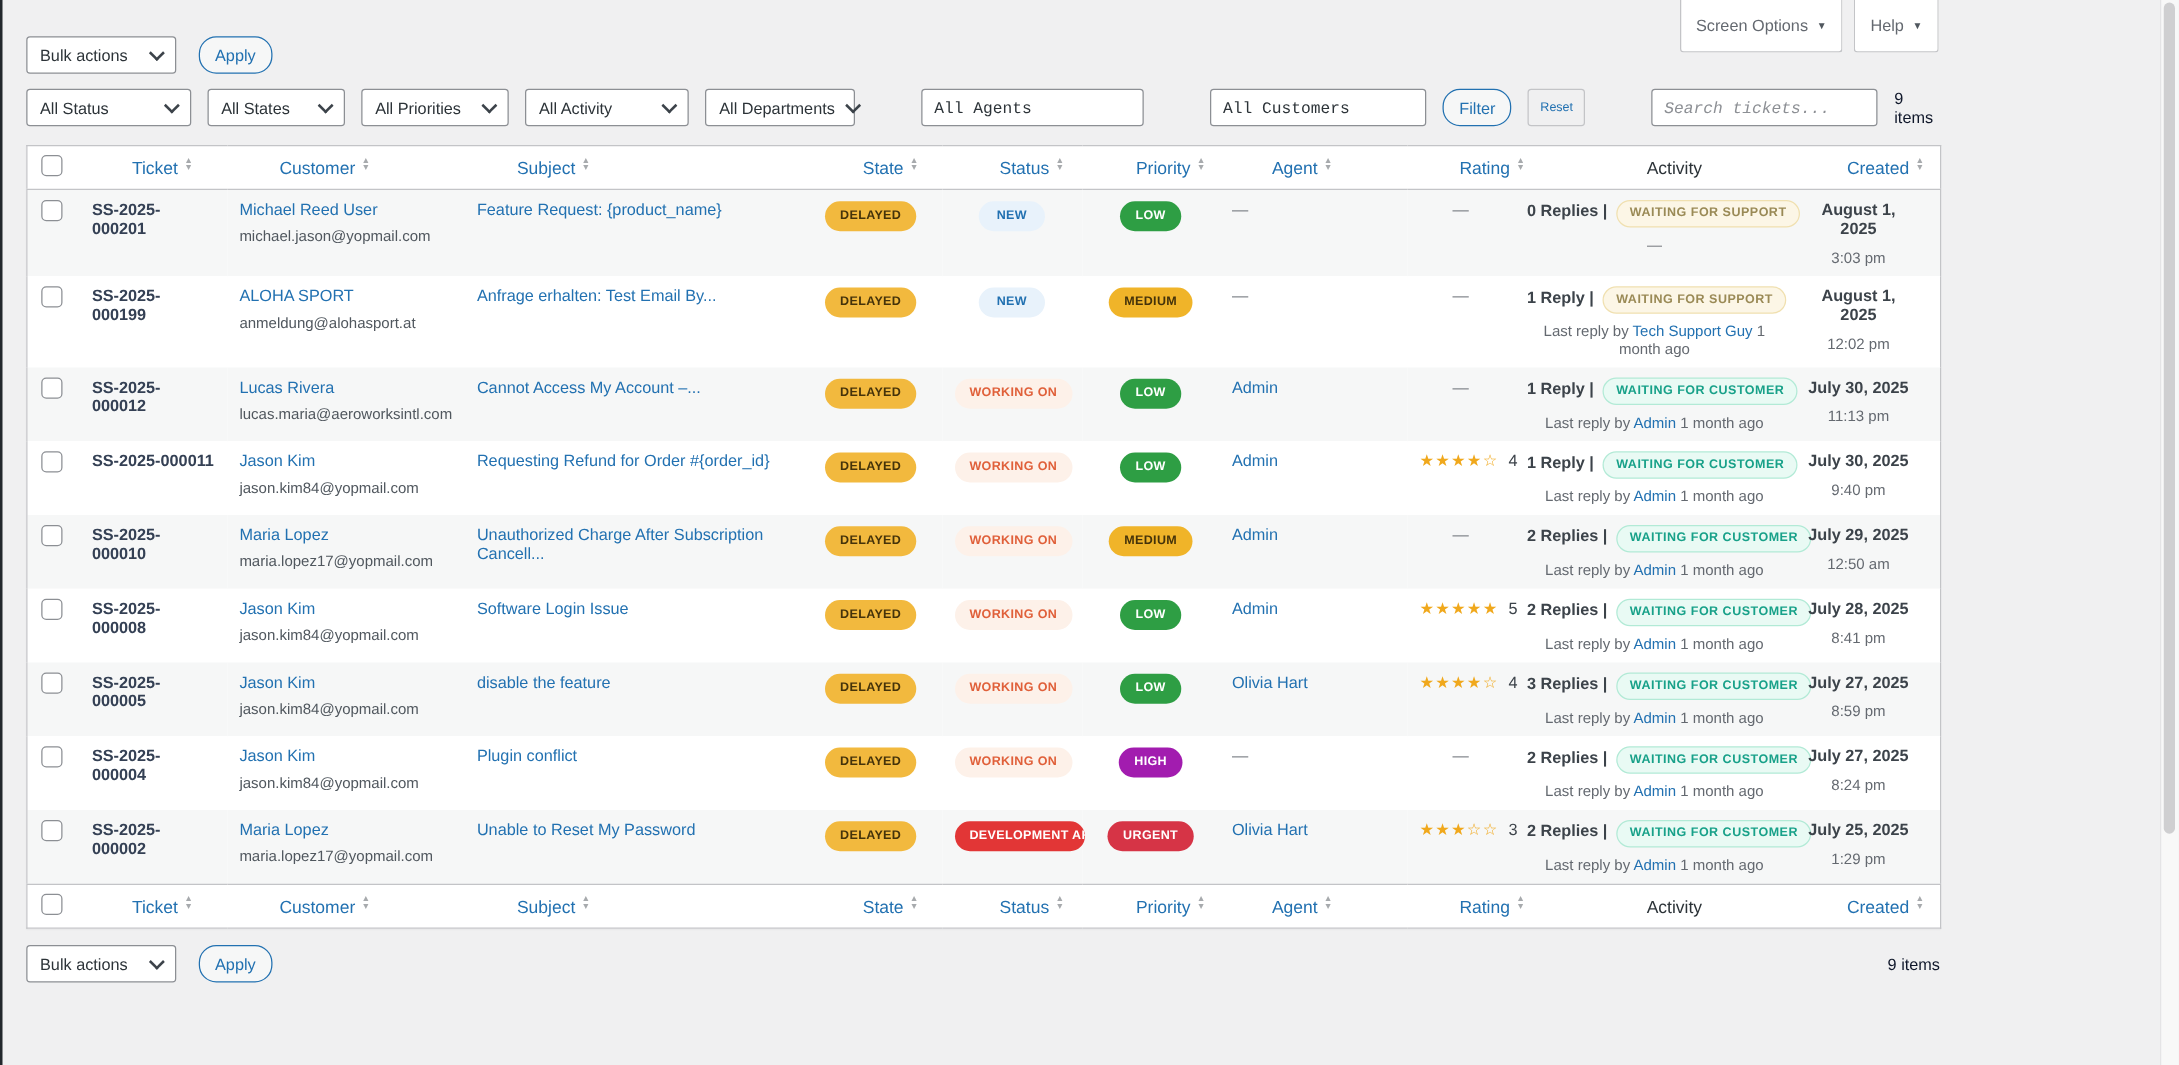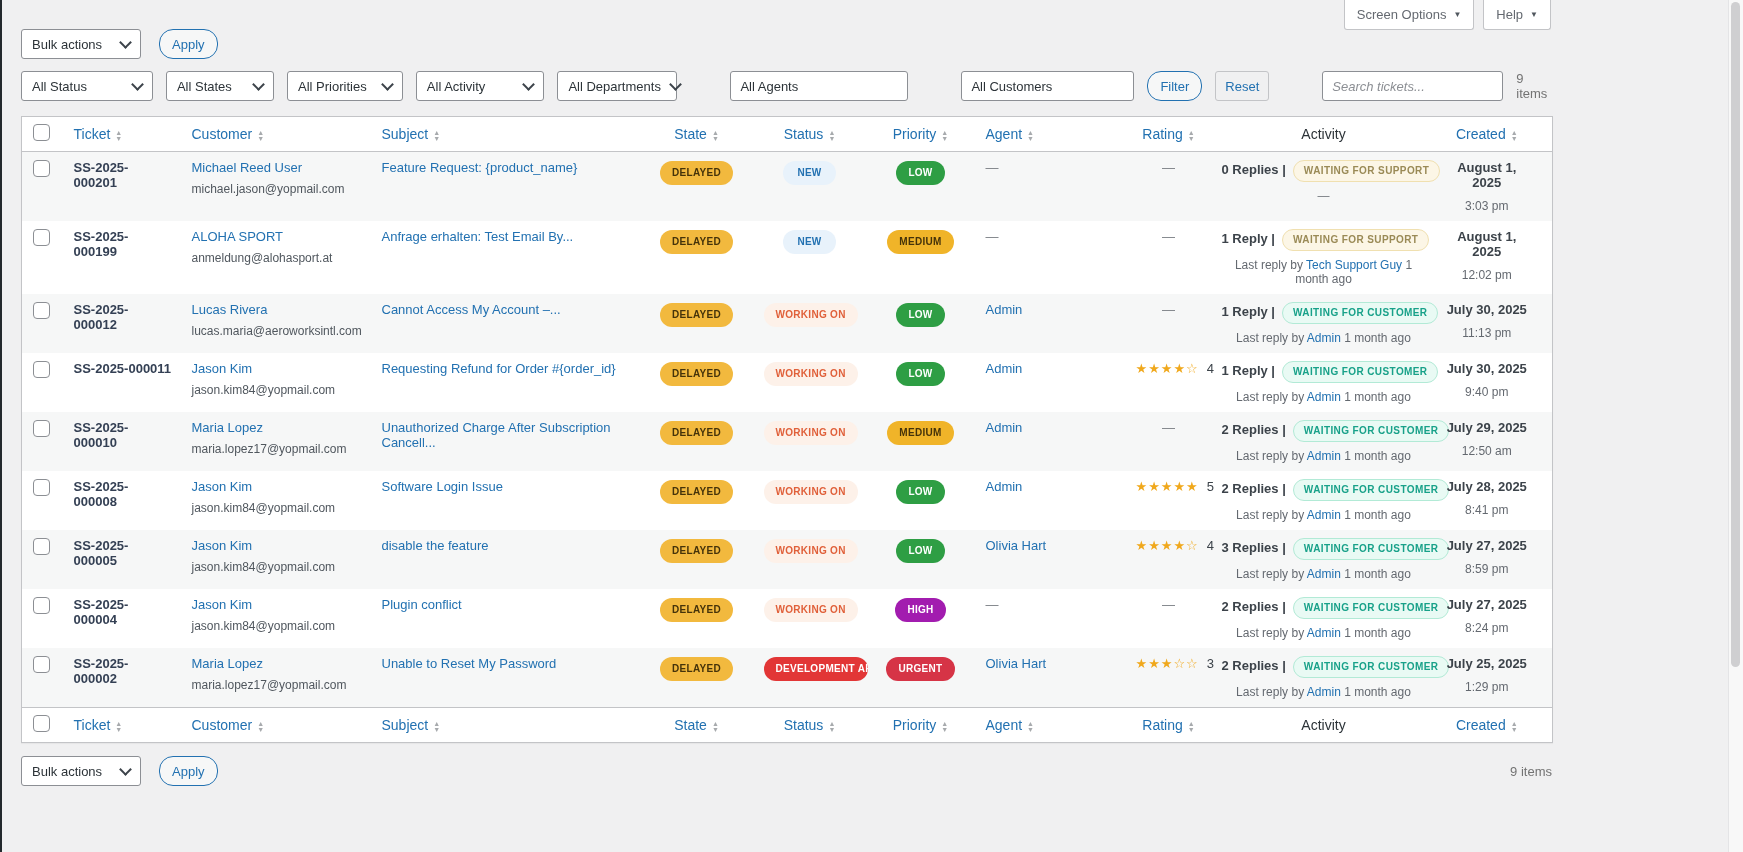--- a/index.html
+++ b/index.html
@@ -6,21 +6,21 @@
   body{
     width:1743px;height:852px;position:relative;overflow:hidden;
     background:#f0f0f1;color:#3c434a;
     font-family:"Liberation Sans",sans-serif;font-size:13px;
   }
   .admin-strip{position:absolute;left:0;top:0;width:2px;height:100%;background:#23282d;}
   .vscroll{position:absolute;right:0;top:0;width:14px;height:100%;background:#f8f8f8;border-left:1px solid #e4e4e6;}
   .vthumb{position:absolute;left:2px;top:2px;width:9px;height:78%;background:#cfcfd1;border-radius:5px;}
 
   .screen-meta{position:absolute;top:0;right:192px;display:flex;gap:9px;z-index:5;}
-  .meta-btn{display:inline-flex;align-items:center;gap:7px;height:30px;padding:0 12px;
+  .meta-btn{display:inline-flex;align-items:center;gap:7px;height:42px;padding:0 12px;
     background:#fff;border:1px solid #c3c4c7;border-top:none;border-radius:0 0 3px 3px;
     color:#646970;font-size:13px;cursor:pointer;font-family:inherit;}
   .caret{font-size:8px;color:#50575e;line-height:1;}
 
   .wrap{width:1531px;padding:12px 0 0 21px;}
 
   .page-header{display:flex;align-items:center;gap:14px;margin-top:3px;}
   h1.title{font-size:23px;font-weight:400;color:#1d2327;margin:0;line-height:30px;}
   .add-new{display:inline-block;padding:5px 11px;border:1px solid #2271b1;border-radius:3px;
     background:#f6f7f7;color:#2271b1;font-size:13px;cursor:pointer;text-decoration:none;line-height:1.1;}
@@ -28,34 +28,34 @@
   .tablenav{display:flex;align-items:center;gap:18px;margin-top:17px;}
   .tablenav.bottom{margin-top:13px;}
   .selectbox{display:inline-flex;align-items:center;justify-content:space-between;height:30px;
     background:#fff;border:1px solid #8c8f94;border-radius:3px;padding:0 10px;color:#2c3338;
     box-sizing:border-box;cursor:pointer;white-space:nowrap;}
   .chev{width:7px;height:7px;border-right:2px solid #3c434a;border-bottom:2px solid #3c434a;
     transform:rotate(45deg);margin-left:10px;margin-top:-4px;flex:none;}
   .btn-blue{height:30px;padding:0 12px;border:1px solid #2271b1;border-radius:14px;background:#f6f7f7;
     color:#2271b1;font-size:13px;cursor:pointer;font-family:inherit;}
   .btn-reset{height:30px;padding:0 9px;border:1px solid #c3c4c7;border-radius:3px;background:transparent;
-    color:#2271b1;font-size:13px;cursor:pointer;font-family:inherit;}
+    color:#2271b1;font-size:10px;cursor:pointer;font-family:inherit;}
 
   .filters{display:flex;align-items:center;gap:13px;margin-top:12px;}
   .txt{height:30px;border:1px solid #8c8f94;border-radius:3px;padding:0 9px;font-size:13px;
-    color:#2c3338;box-sizing:border-box;background:#fff;font-family:Liberation Sans, sans-serif;margin-left:40px;}
+    color:#2c3338;box-sizing:border-box;background:#fff;font-family:Liberation Mono, monospace;margin-left:40px;}
   .search::placeholder{font-style:italic;color:#8c8f94;}
-  .items-count{margin-left:auto;color:#737373;font-size:13px;}
+  .items-count{margin-left:auto;color:#0f172a;font-size:13px;}
 
   table.tickets{width:100%;margin-top:15px;border-collapse:collapse;background:#fff;
     border:1px solid #c3c4c7;box-shadow:0 1px 1px rgba(0,0,0,.04);table-layout:fixed;}
   thead th{border-bottom:1px solid #c3c4c7;}
   tfoot th{border-top:1px solid #c3c4c7;}
   th{font-weight:400;font-size:14px;text-align:left;padding:7px 10px;height:16px;vertical-align:middle;}
-  .col-head{color:#2271b1;text-decoration:none;cursor:pointer;display:inline-flex;align-items:flex-end;}
+  .col-head{color:#2271b1;text-decoration:none;cursor:pointer;display:inline-flex;align-items:flex-start;margin-left:32px;}
   .col-head.plain{color:#2c3338;cursor:default;}
   .sort{display:inline-flex;flex-direction:column;margin-left:5px;}
   .sort i{font-style:normal;font-size:7px;line-height:6px;color:#a7aaad;}
   td{height:54px;box-sizing:border-box;vertical-align:top;padding:8px 10px;font-size:13px;}
   tbody tr:nth-child(odd){background:#f6f7f7;}
   tbody tr:nth-child(even){background:#fff;}
   .check-col{width:42px;padding-left:11px;}
   .cb{appearance:none;-webkit-appearance:none;width:17px;height:17px;border:1px solid #8c8f94;
     border-radius:4px;background:#fff;margin:0;cursor:pointer;display:inline-block;}
   .col-state,.col-status,.col-priority,.col-rating,.col-activity{text-align:center;}

